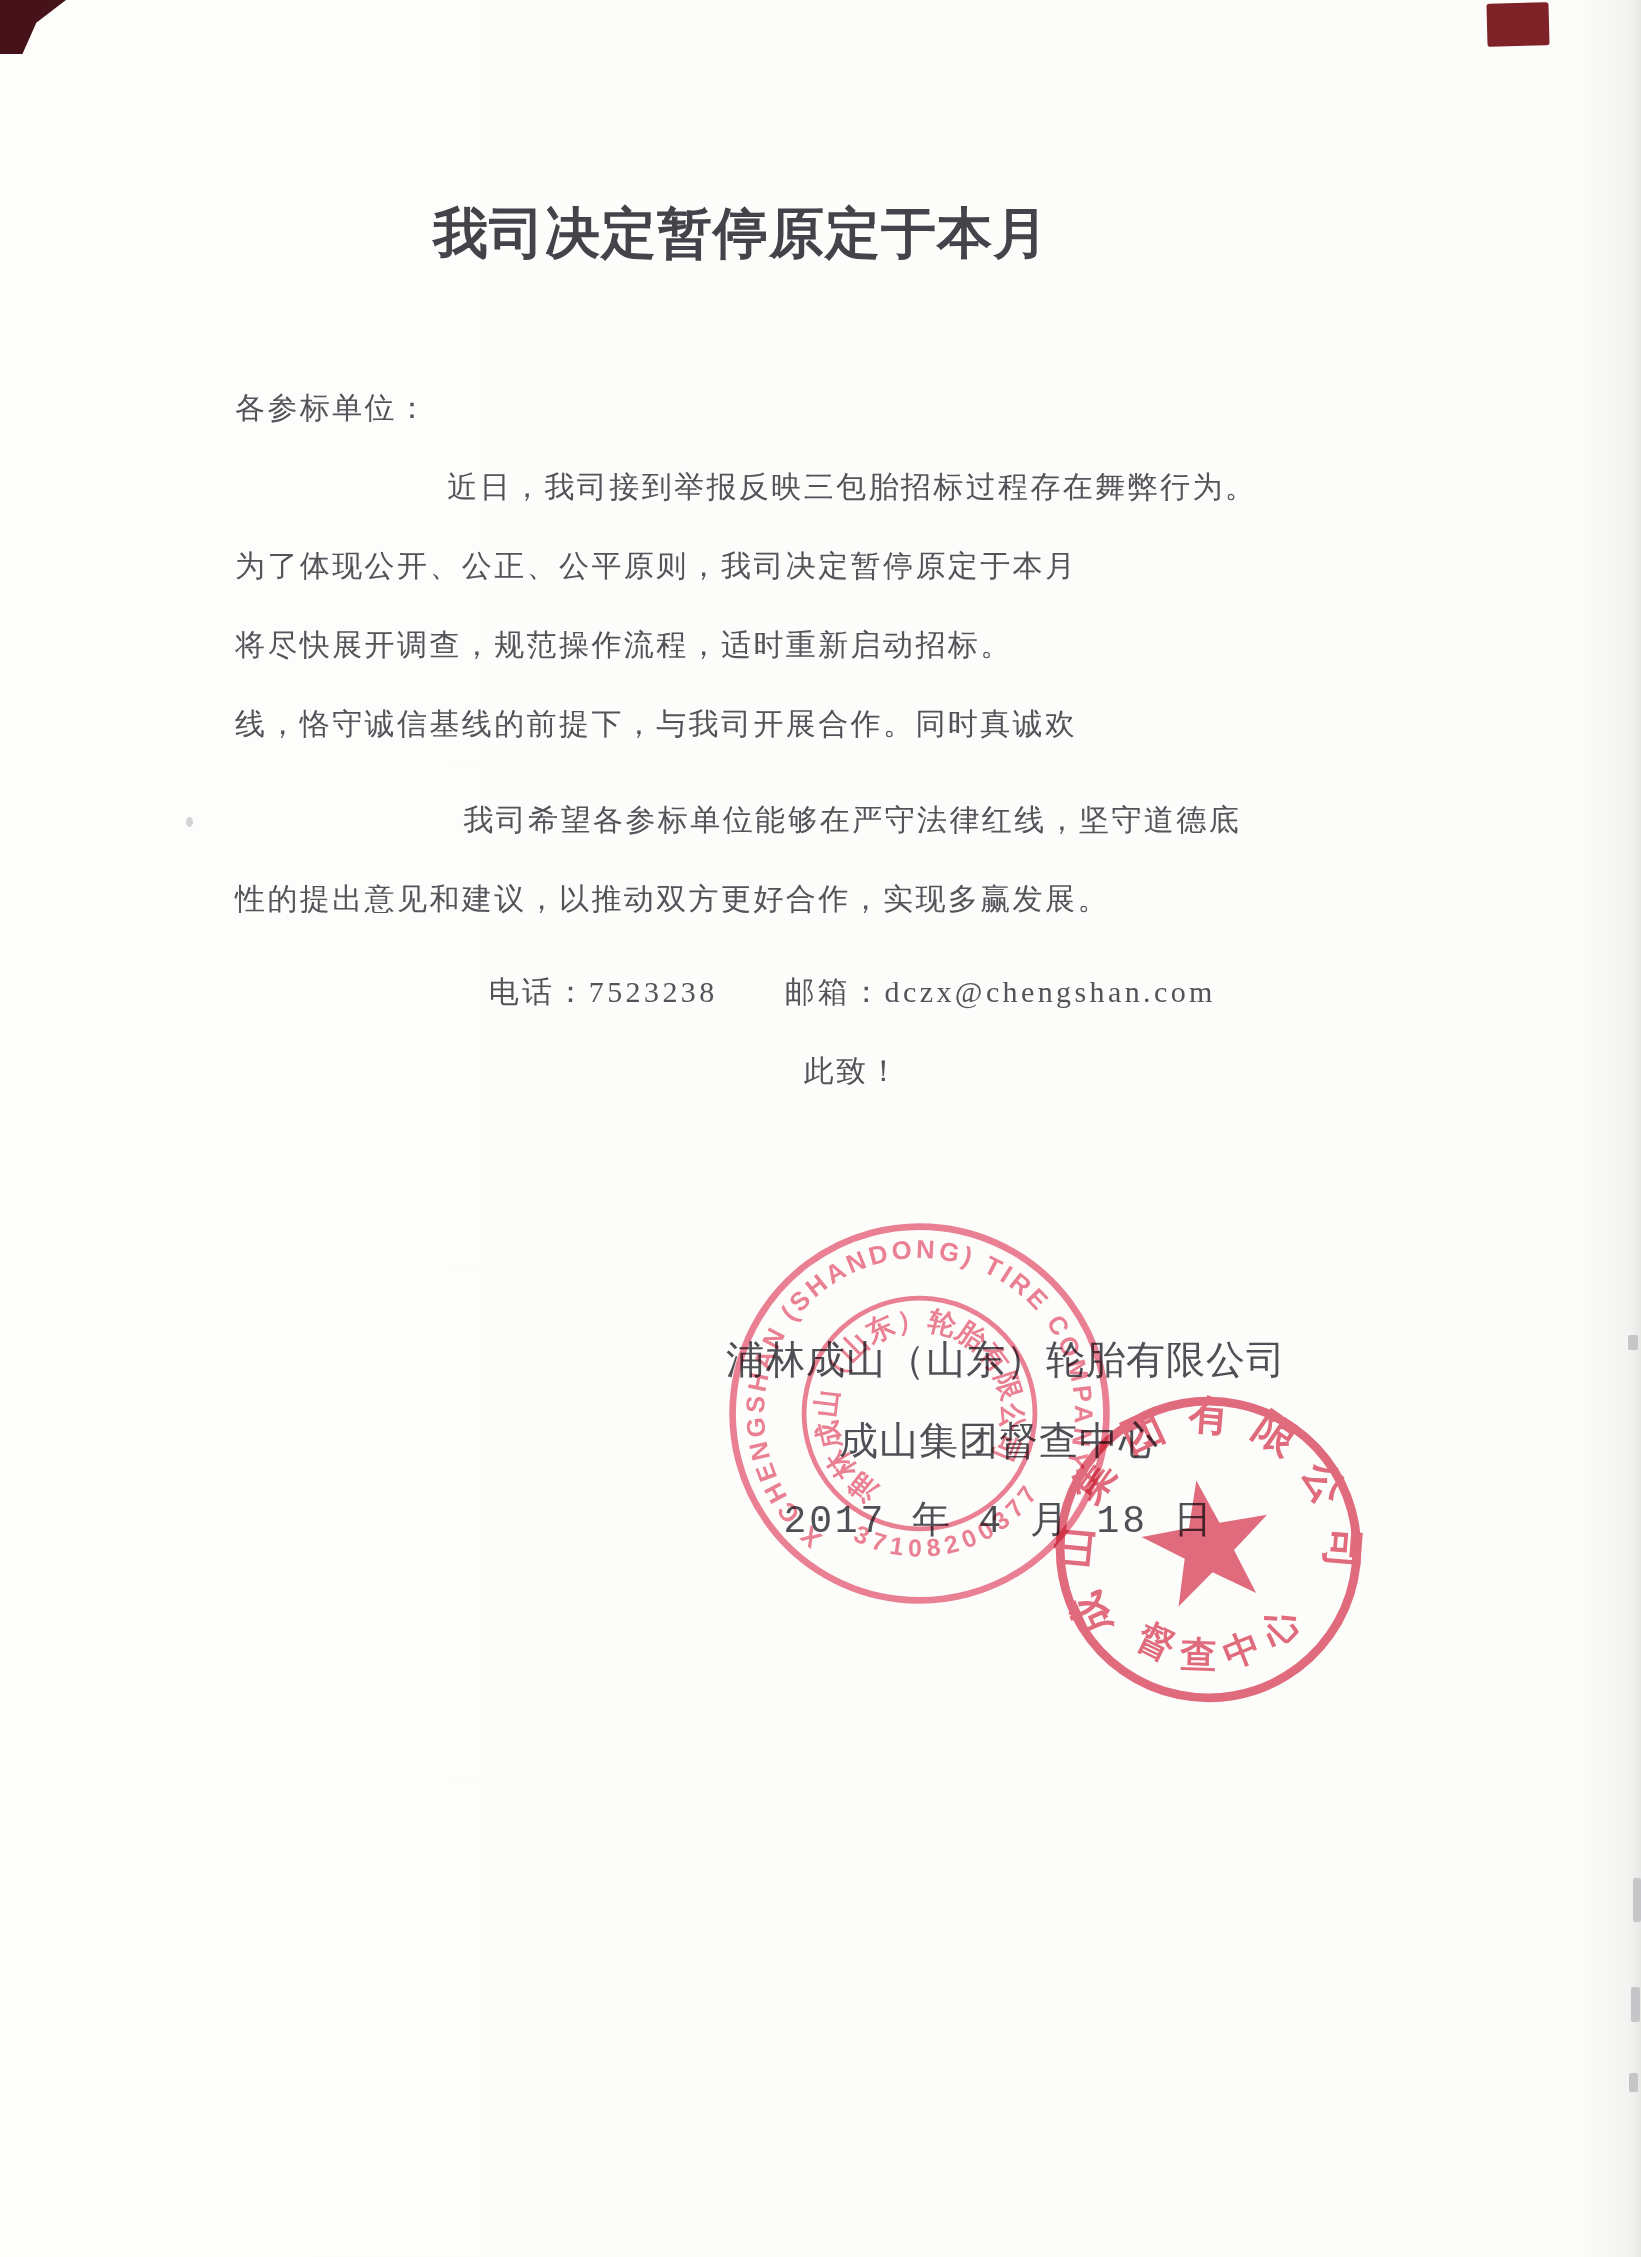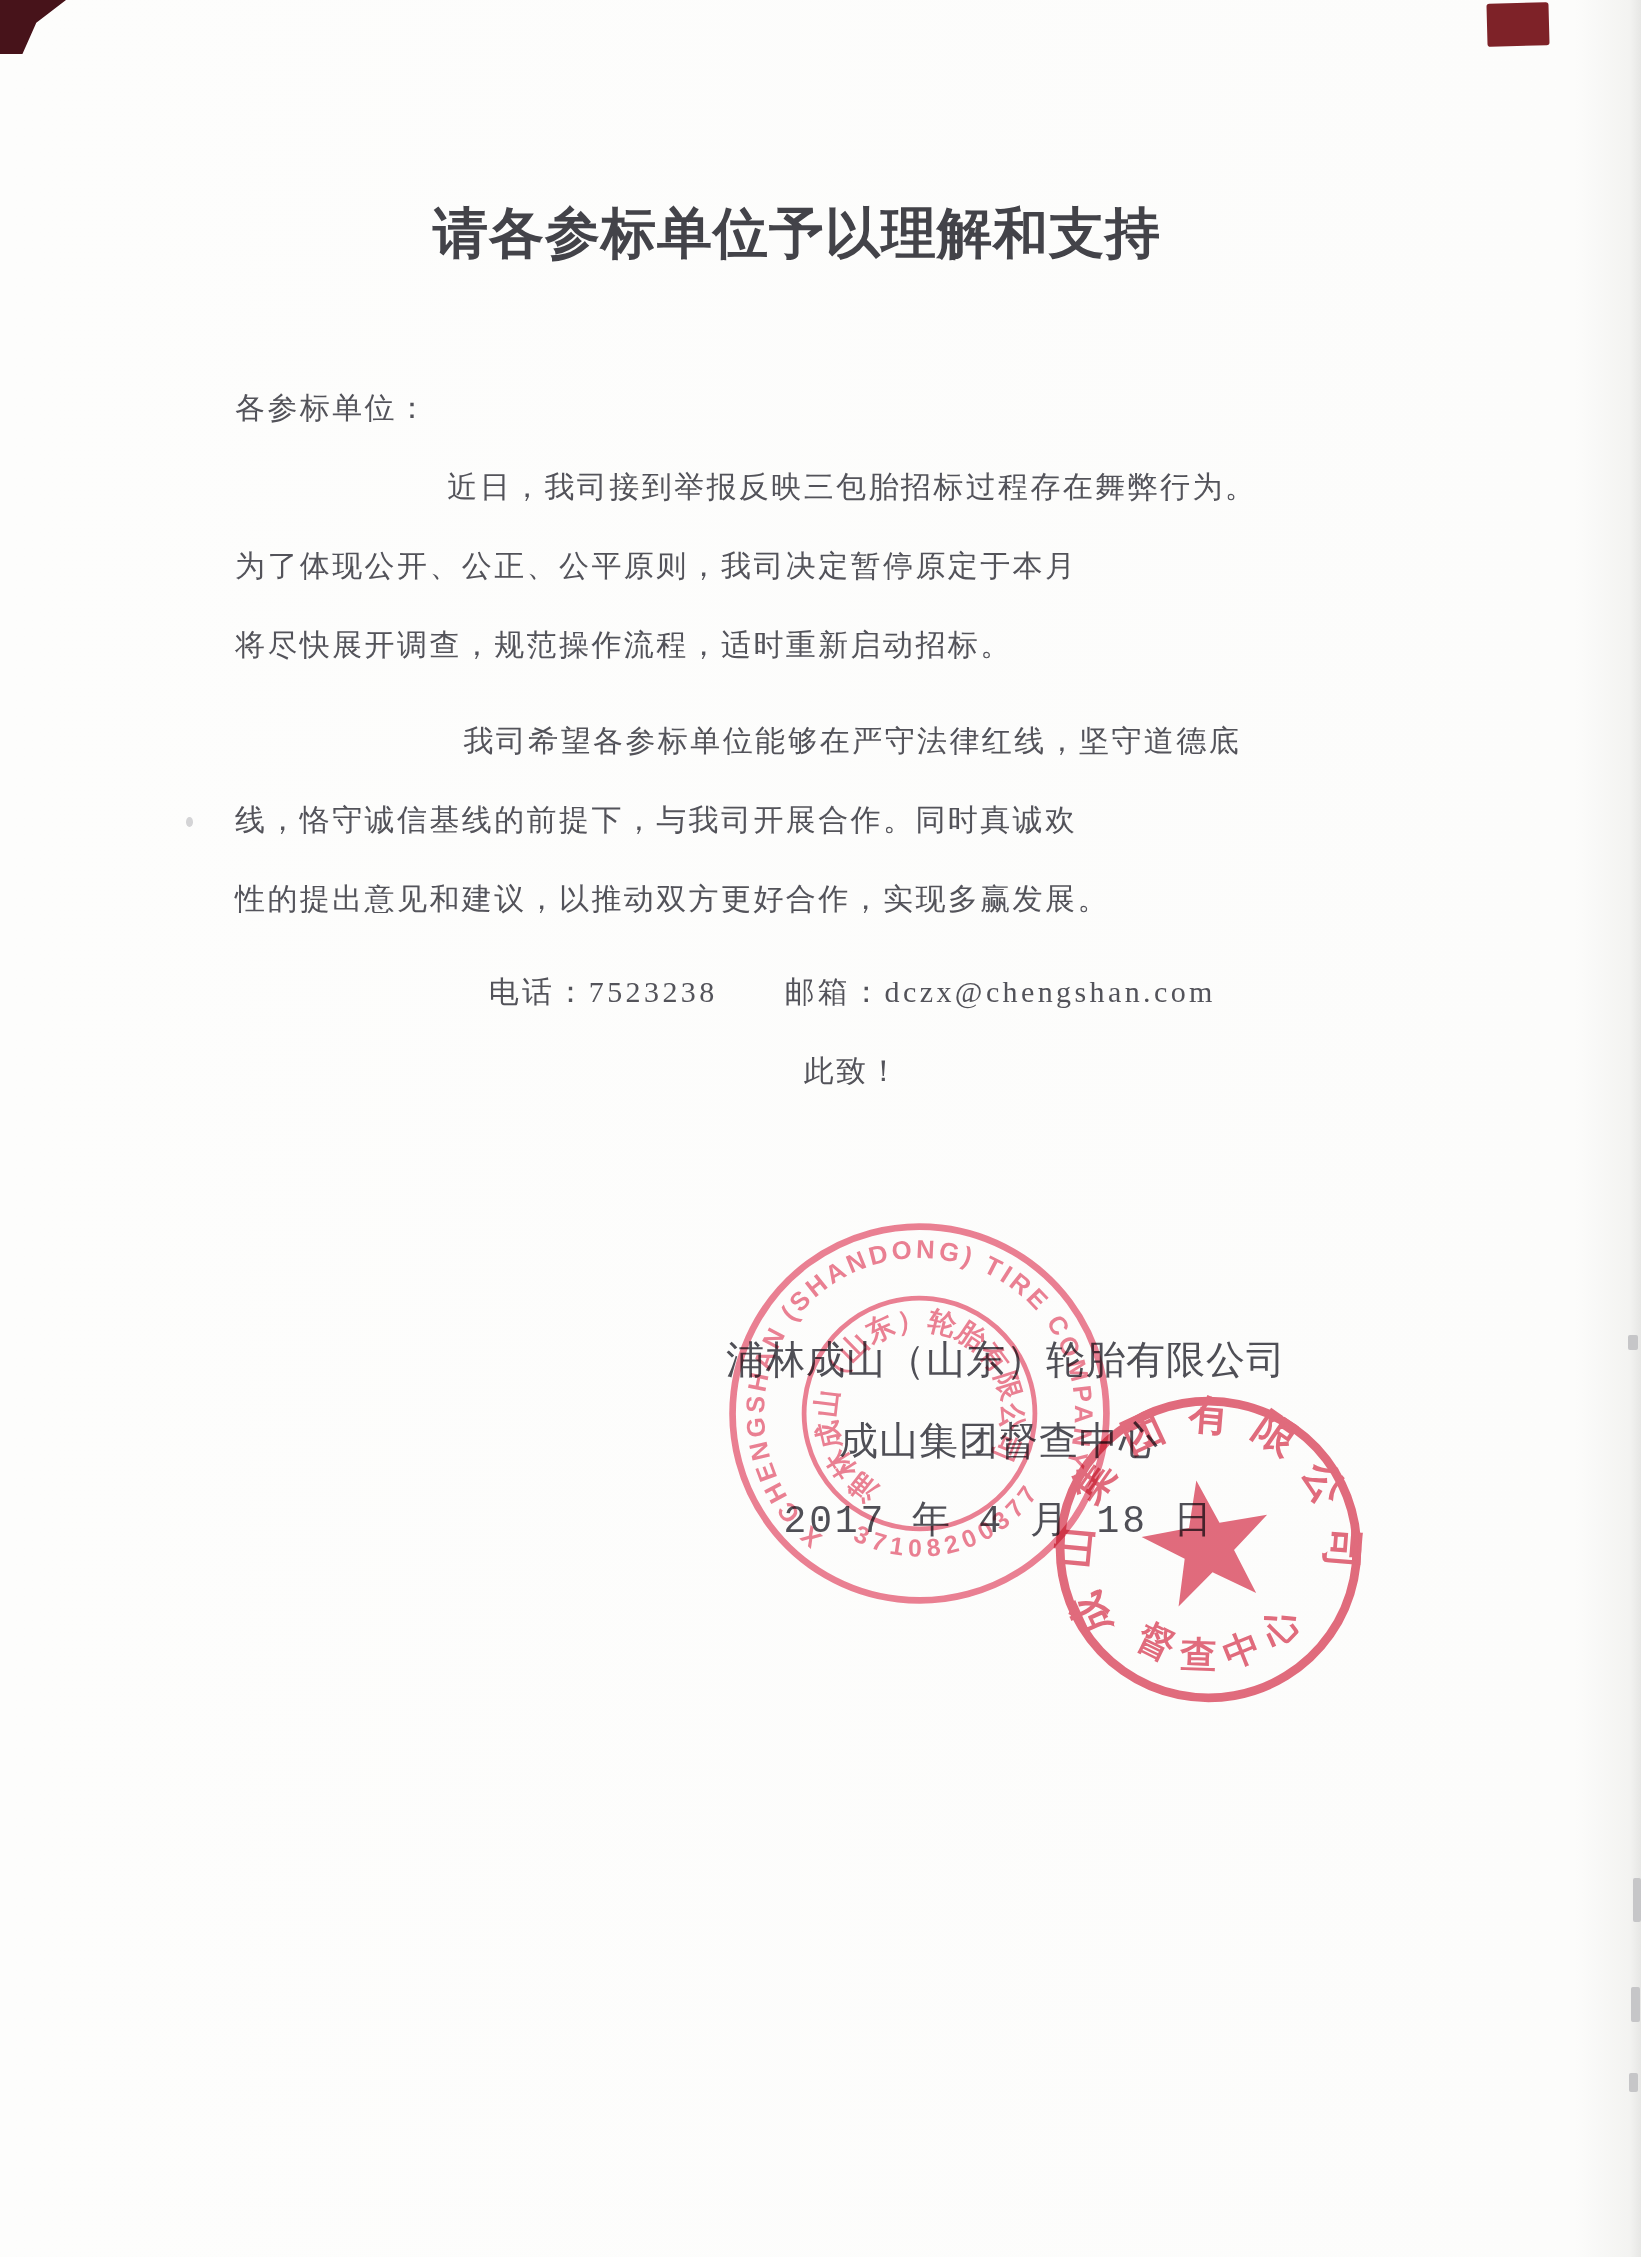--- a/index.html
+++ b/index.html
@@ -59,29 +59,29 @@
 <div class="page">
 
   <div class="corner-mark-left"></div>
   <div class="corner-mark-right"></div>
   <div class="edge-mark m1"></div>
   <div class="edge-mark m2"></div>
   <div class="edge-mark m3"></div>
   <div class="edge-mark m4"></div>
   <div class="speck"></div>
 
-  <div class="doc-title">请各参标单位予以理解和支持</div>
+  <div class="doc-title">我司决定暂停原定于本月</div>
 
   <div class="body-text">
     <div class="line">各参标单位：</div>
     <div class="line indent">近日，我司接到举报反映三包胎招标过程存在舞弊行为。</div>
     <div class="line">为了体现公开、公正、公平原则，我司决定暂停原定于本月</div>
     <div class="line">将尽快展开调查，规范操作流程，适时重新启动招标。</div>
+    <div class="line">线，恪守诚信基线的前提下，与我司开展合作。同时真诚欢</div>
     <div class="line indent para-gap">我司希望各参标单位能够在严守法律红线，坚守道德底</div>
-    <div class="line">线，恪守诚信基线的前提下，与我司开展合作。同时真诚欢</div>
     <div class="line">性的提出意见和建议，以推动双方更好合作，实现多赢发展。</div>
     <div class="line indent contact-gap">电话：7523238　　邮箱：dczx@chengshan.com</div>
     <div class="line indent">此致！</div>
   </div>
 
   <div class="signature">
     <div class="sig-line">浦林成山（山东）轮胎有限公司</div>
     <div class="sig-line">成山集团督查中心</div>
     <div class="sig-line sig-date">2017 年 4 月 18 日</div>
   </div>

